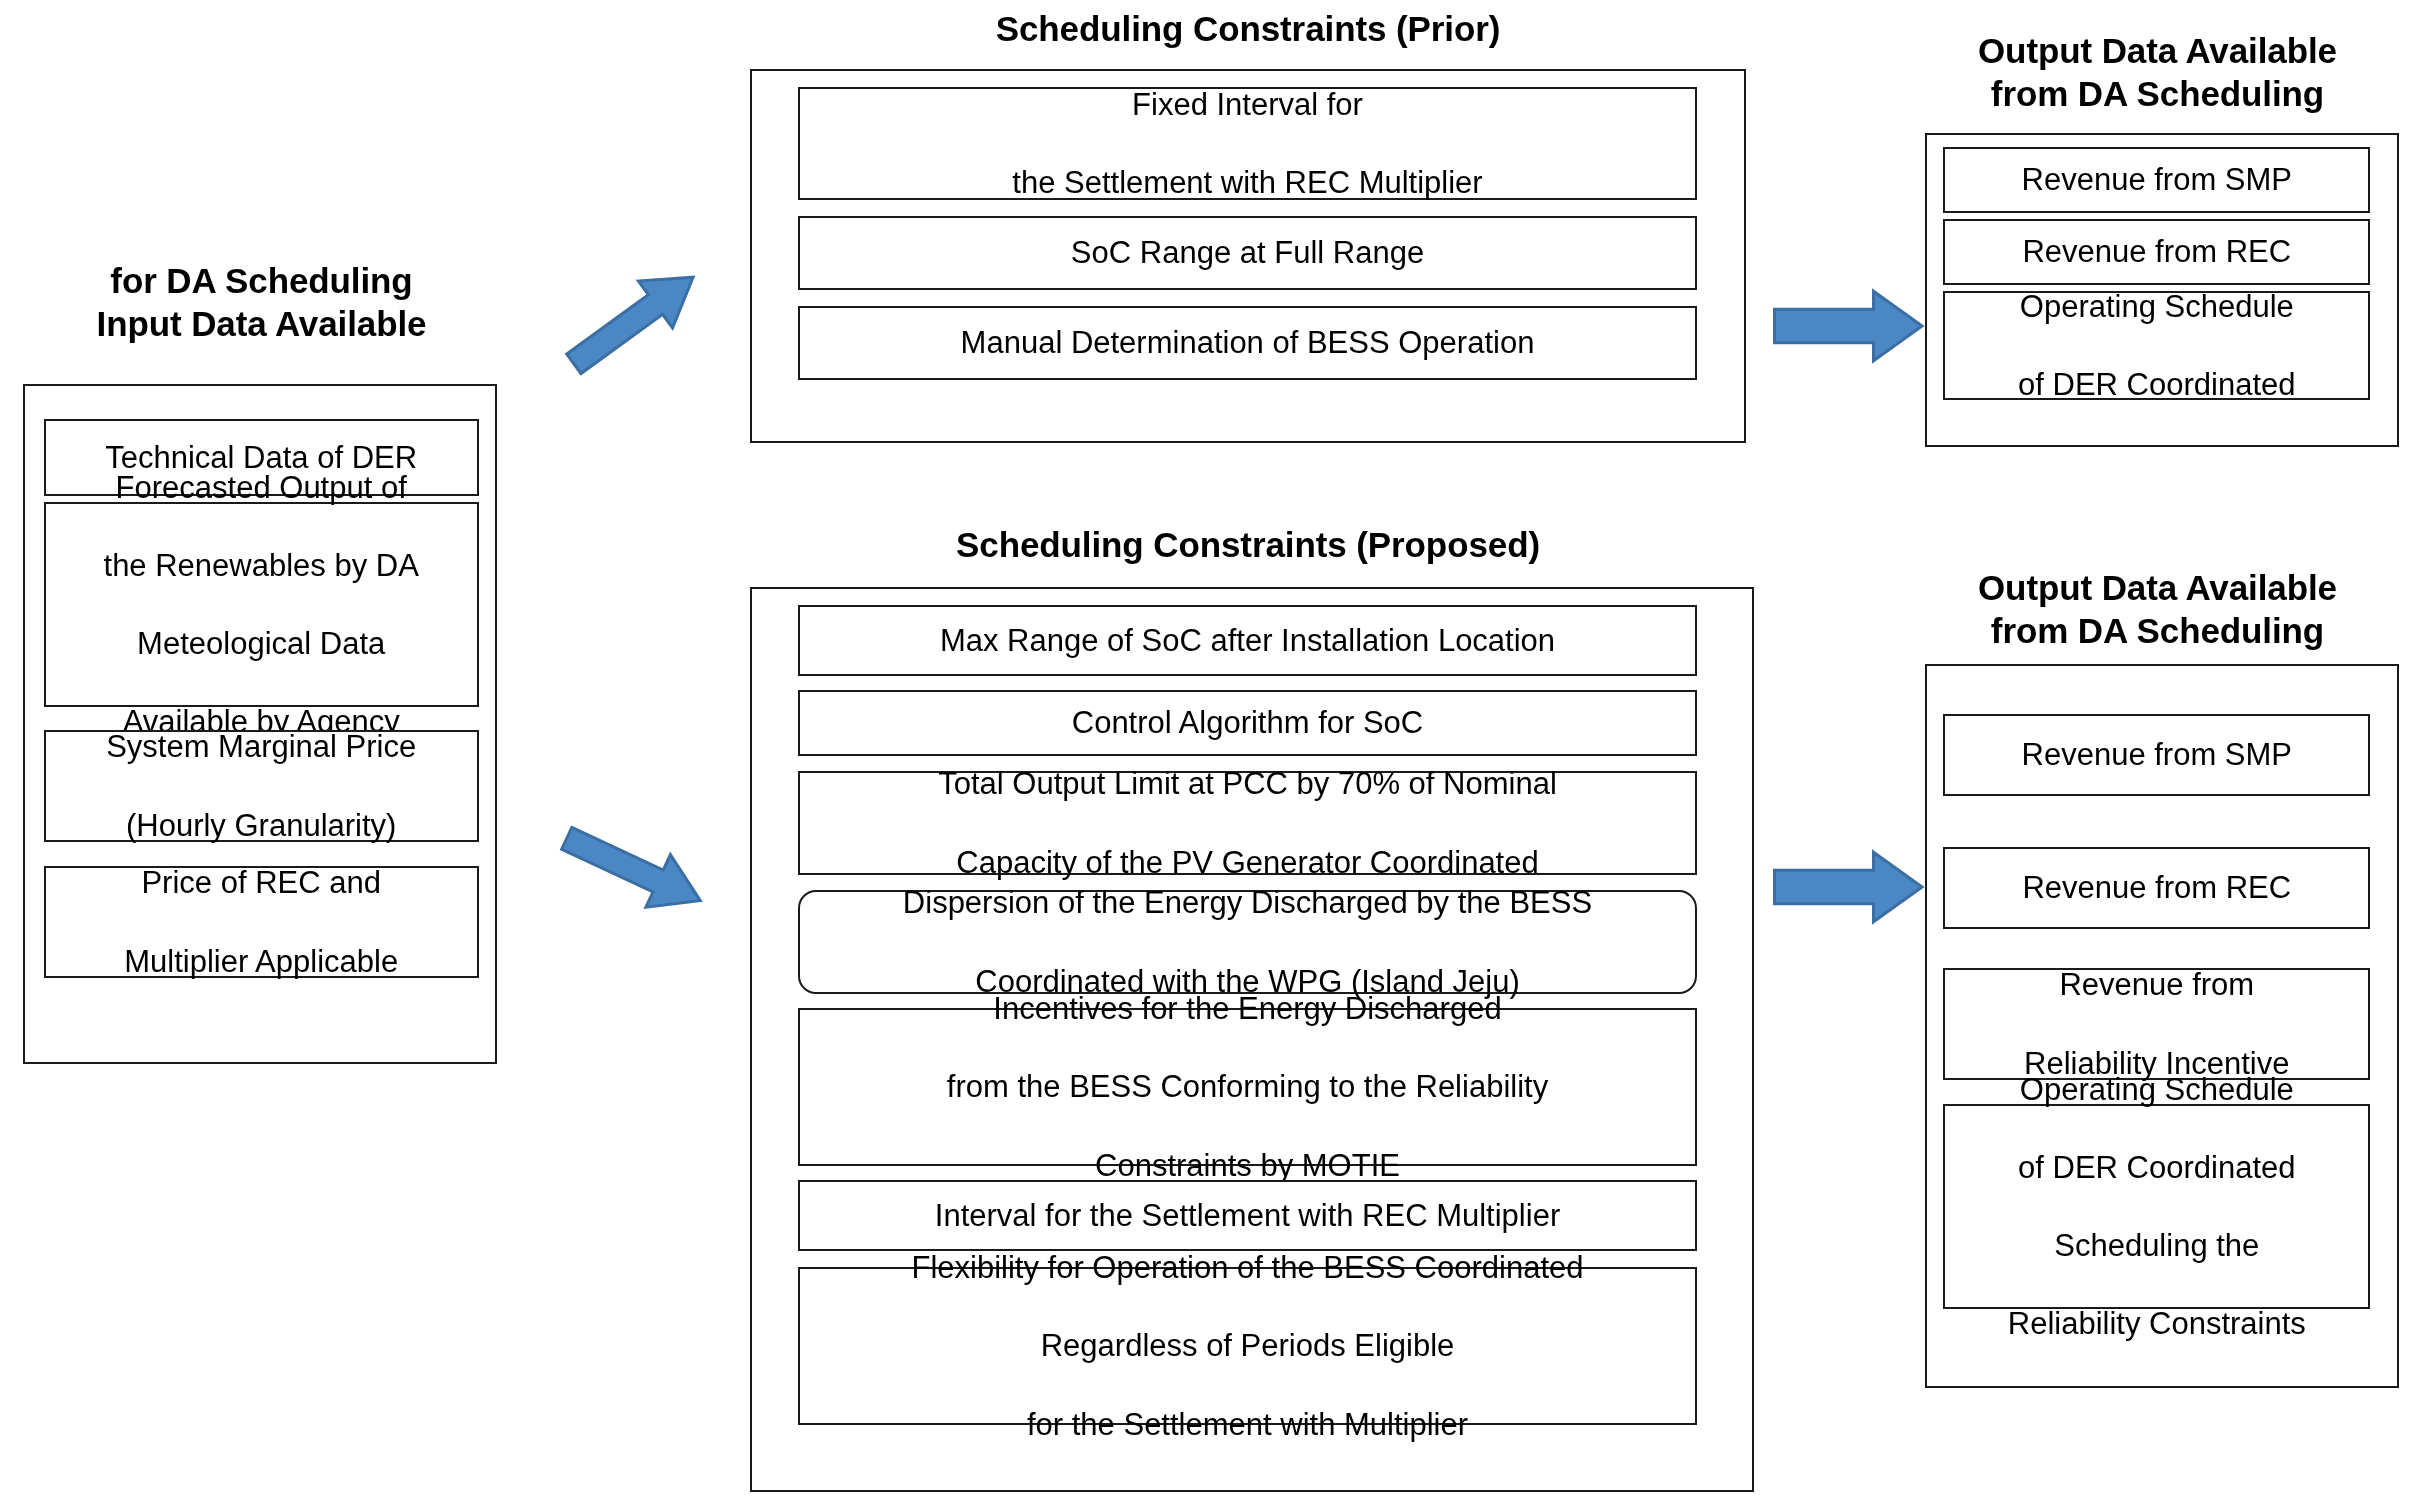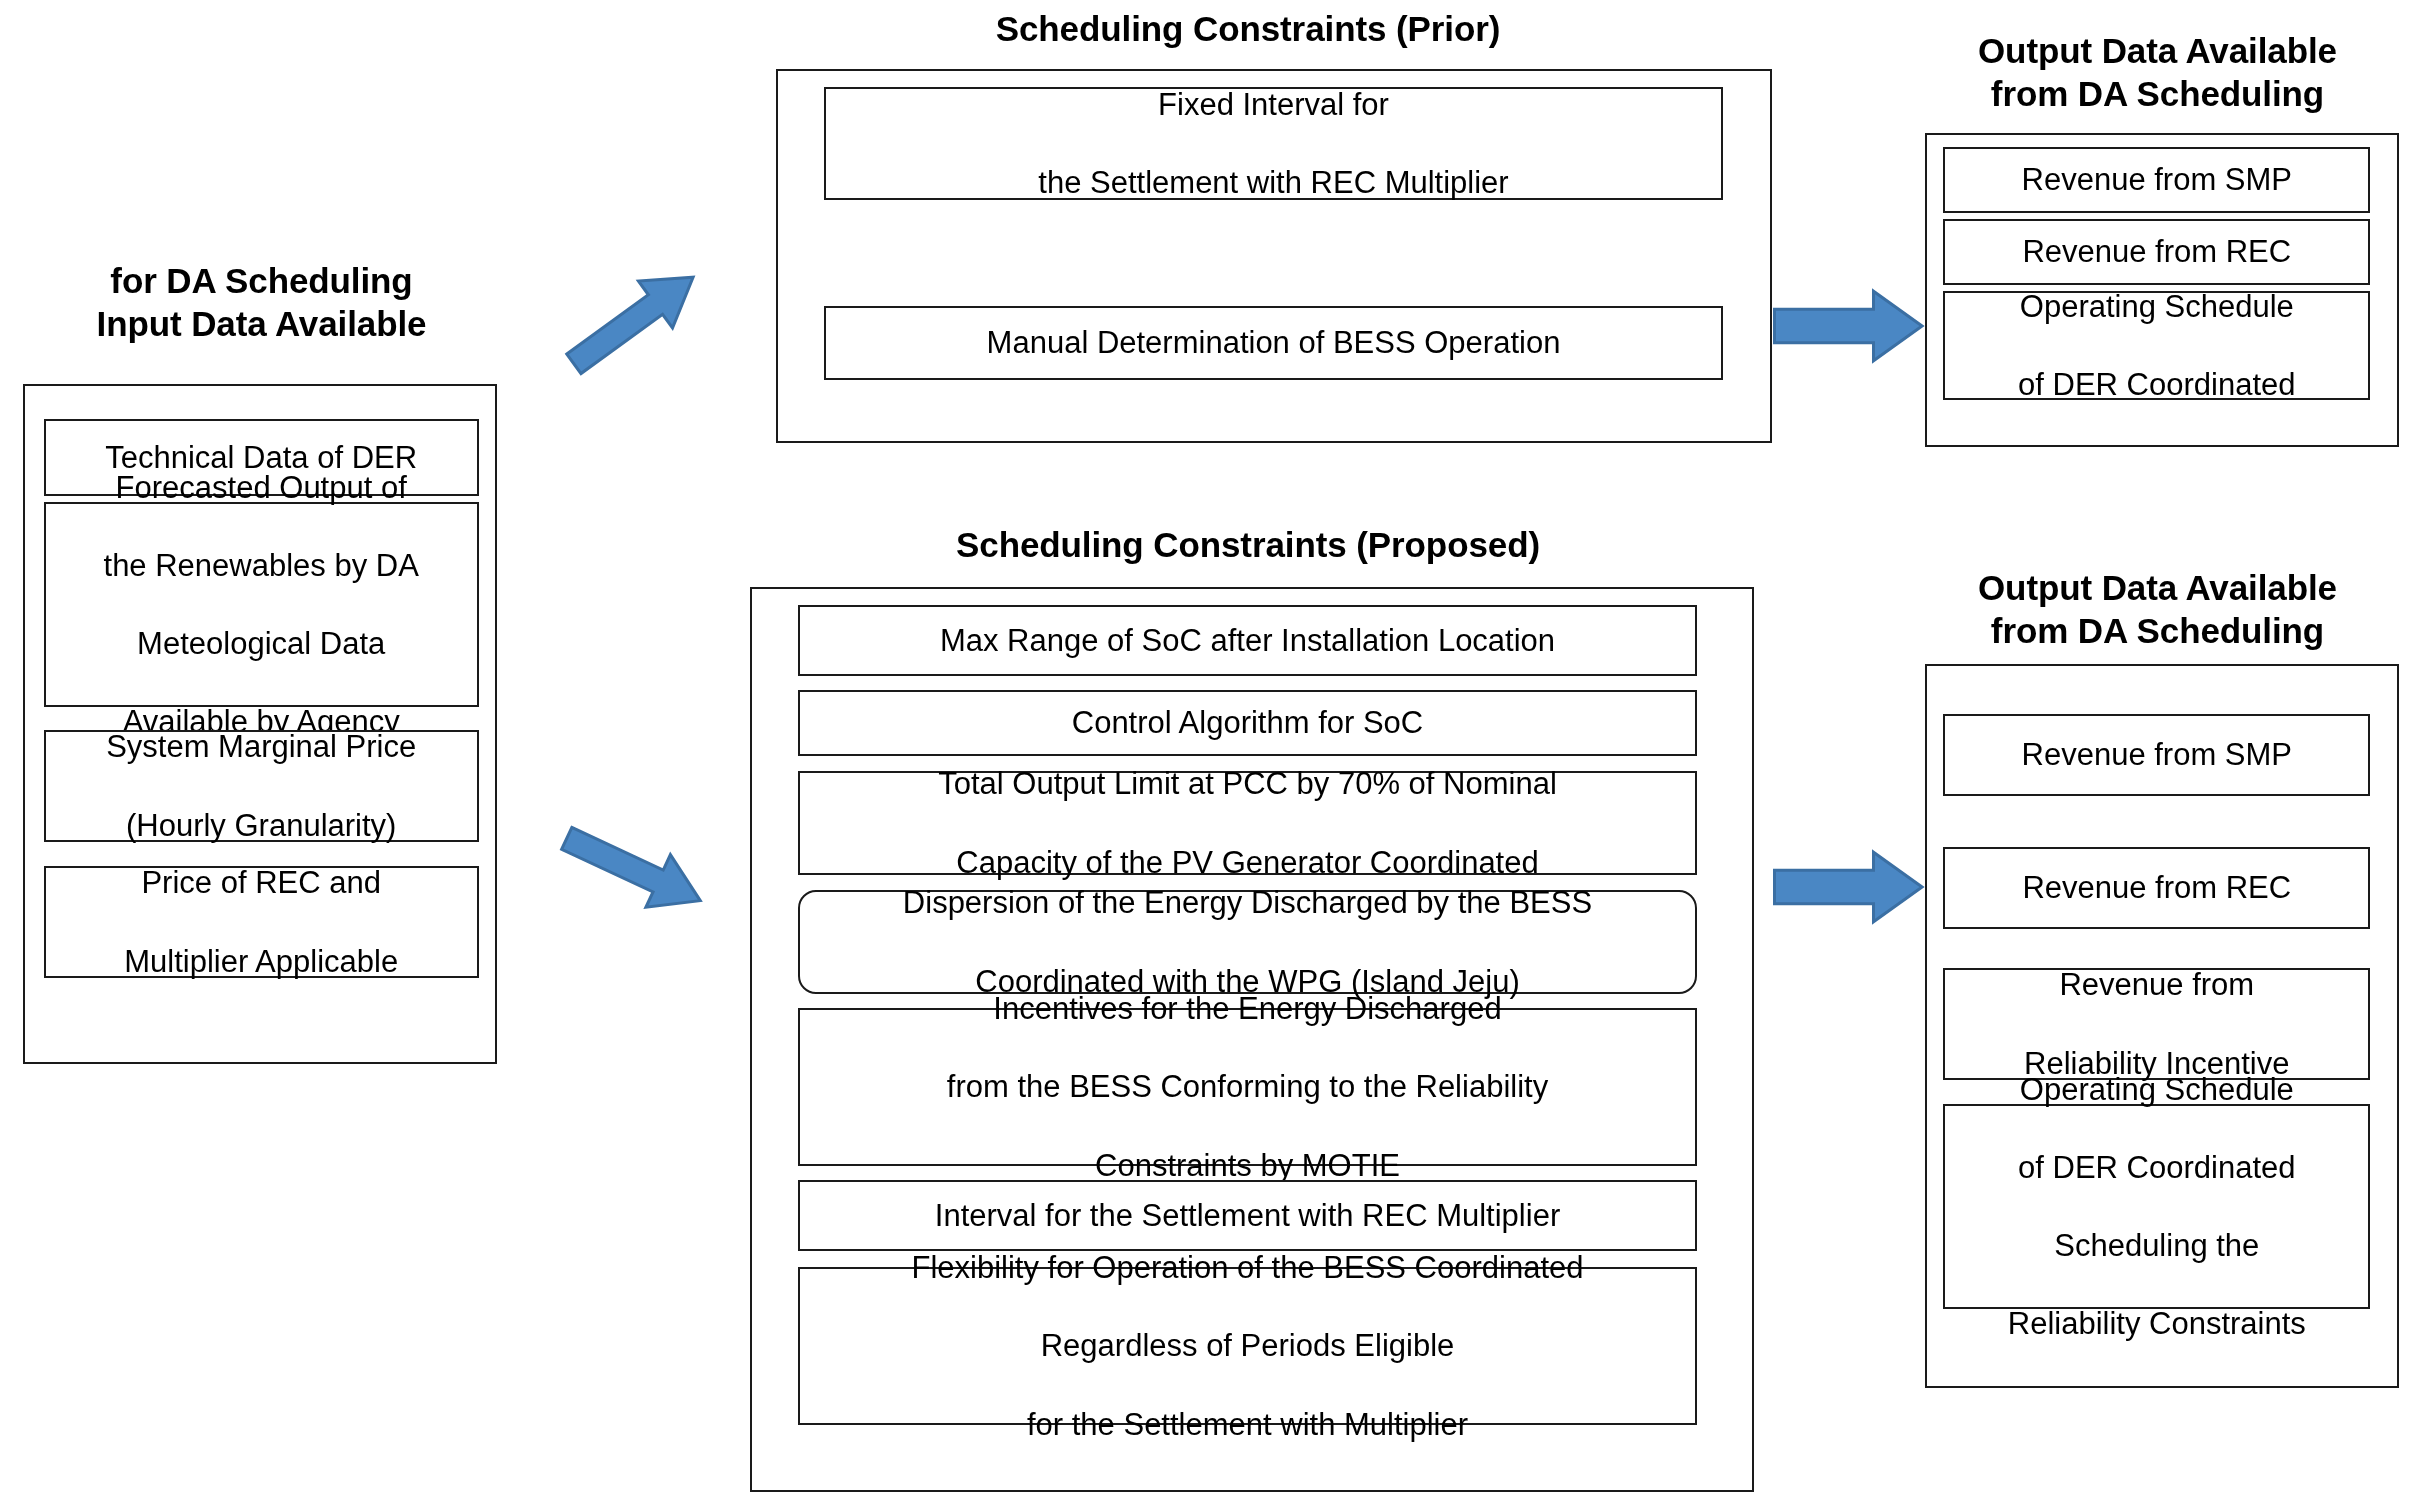--- a/index.html
+++ b/index.html
@@ -49,21 +49,21 @@
     display: block;
     width: 100%;
   }
 
   
   #input-title   { left: 23px;  top: 260px; width: 477px; font-size: 35px; }
   #input-outer   { left: 23px;  top: 384px; width: 474px; height: 680px; }
 
   
   #prior-title   { left: 750px; top: 8.4px;  width: 996px; font-size: 35px; }
-  #prior-outer   { left: 750px; top: 69px; width: 996px; height: 374px; margin-left: 26px; }
+  #prior-outer   { left: 750px; top: 69px; width: 996px; height: 374px; }
 
   
   #proposed-title { left: 750px; top: 524px; width: 996px; font-size: 35px; }
   #proposed-outer { left: 750px; top: 587px; width: 1004px; height: 905px; padding-left: 41px; }
 
   
   #out1-title    { left: 1892px; top: 30px;  width: 531px; font-size: 35px; }
   #out1-outer    { left: 1925px; top: 133px; width: 474px; height: 314px; }
 
   
@@ -115,20 +115,23 @@
   <div class="group-title" id="prior-title">Scheduling Constraints (Prior)</div>
 
   <div class="outer-box" id="prior-outer">
     <div class="item-box" style="left:46px; top:15.7px; width:899px; height:113px; font-size:31px;">
       <span>
         <span>Fixed Interval for</span><br>
         <span>the Settlement with REC Multiplier</span>
       </span>
     </div>
 
+    <div class="item-box" style="left:46px; top:145px; width:899px; height:74px; font-size:31px;">
+      <span>SoC Range at Full Range</span>
+    </div>
 
     <div class="item-box" style="left:46px; top:235px; width:899px; height:74px; font-size:31px;">
       <span>Manual Determination of BESS Operation</span>
     </div>
   </div>
 
   <div class="group-title" id="proposed-title">Scheduling Constraints (Proposed)</div>
 
   <div class="outer-box" id="proposed-outer">
     <div class="item-box" style="left:46px; top:15.7px; width:899px; height:71px; font-size:31px;">

